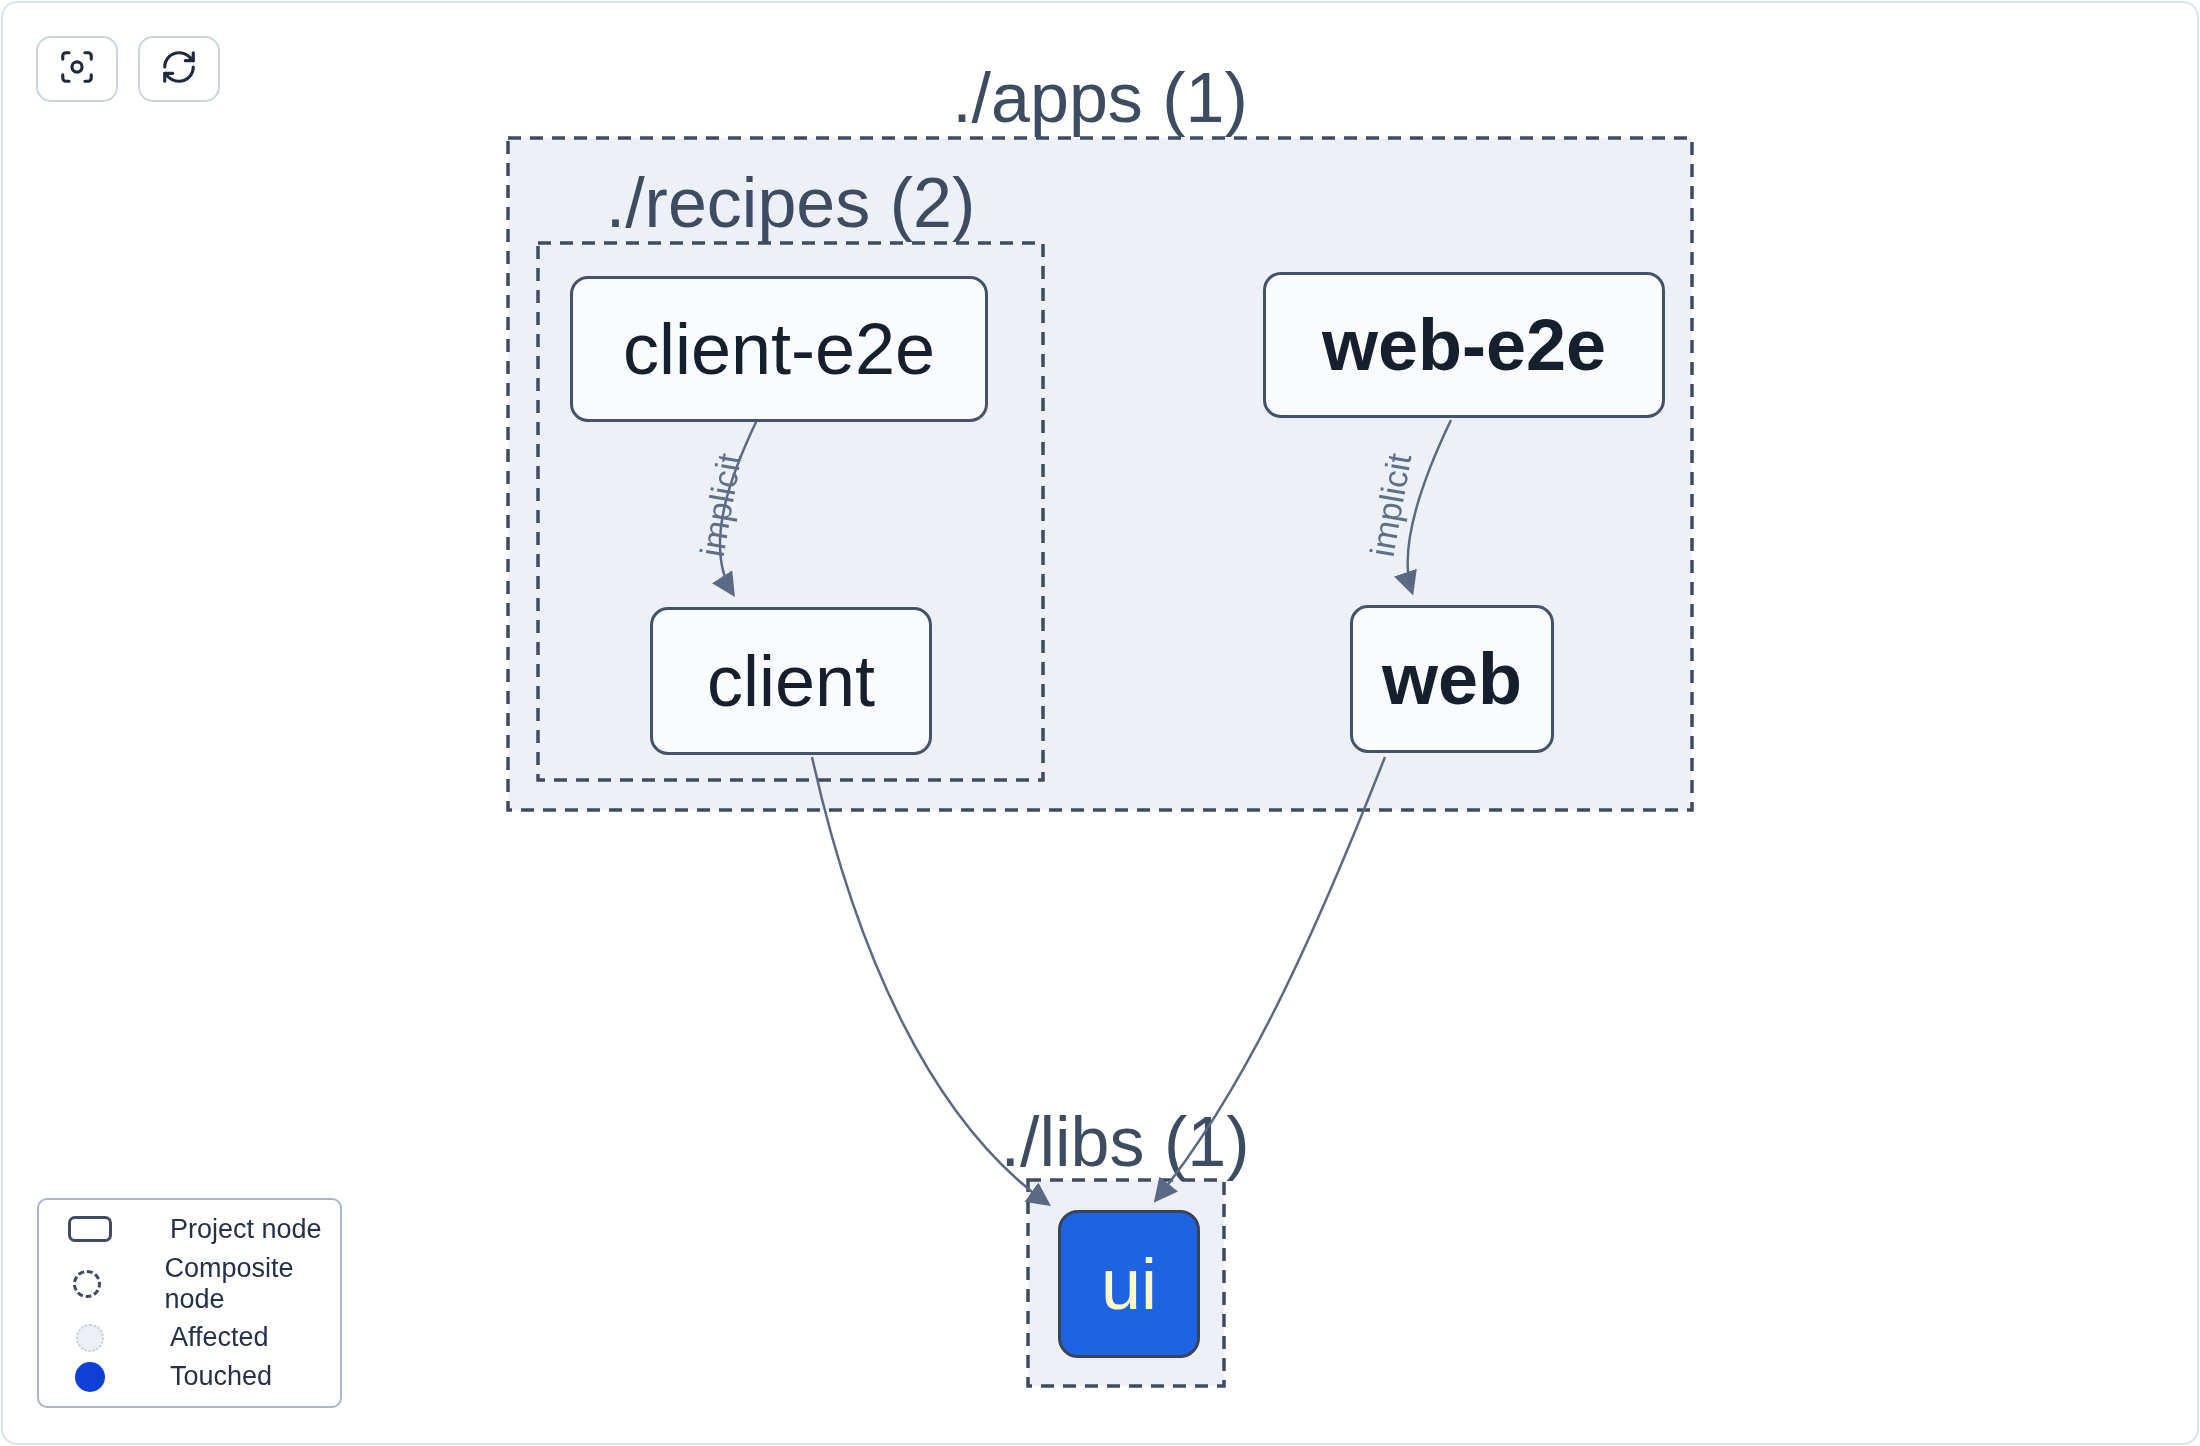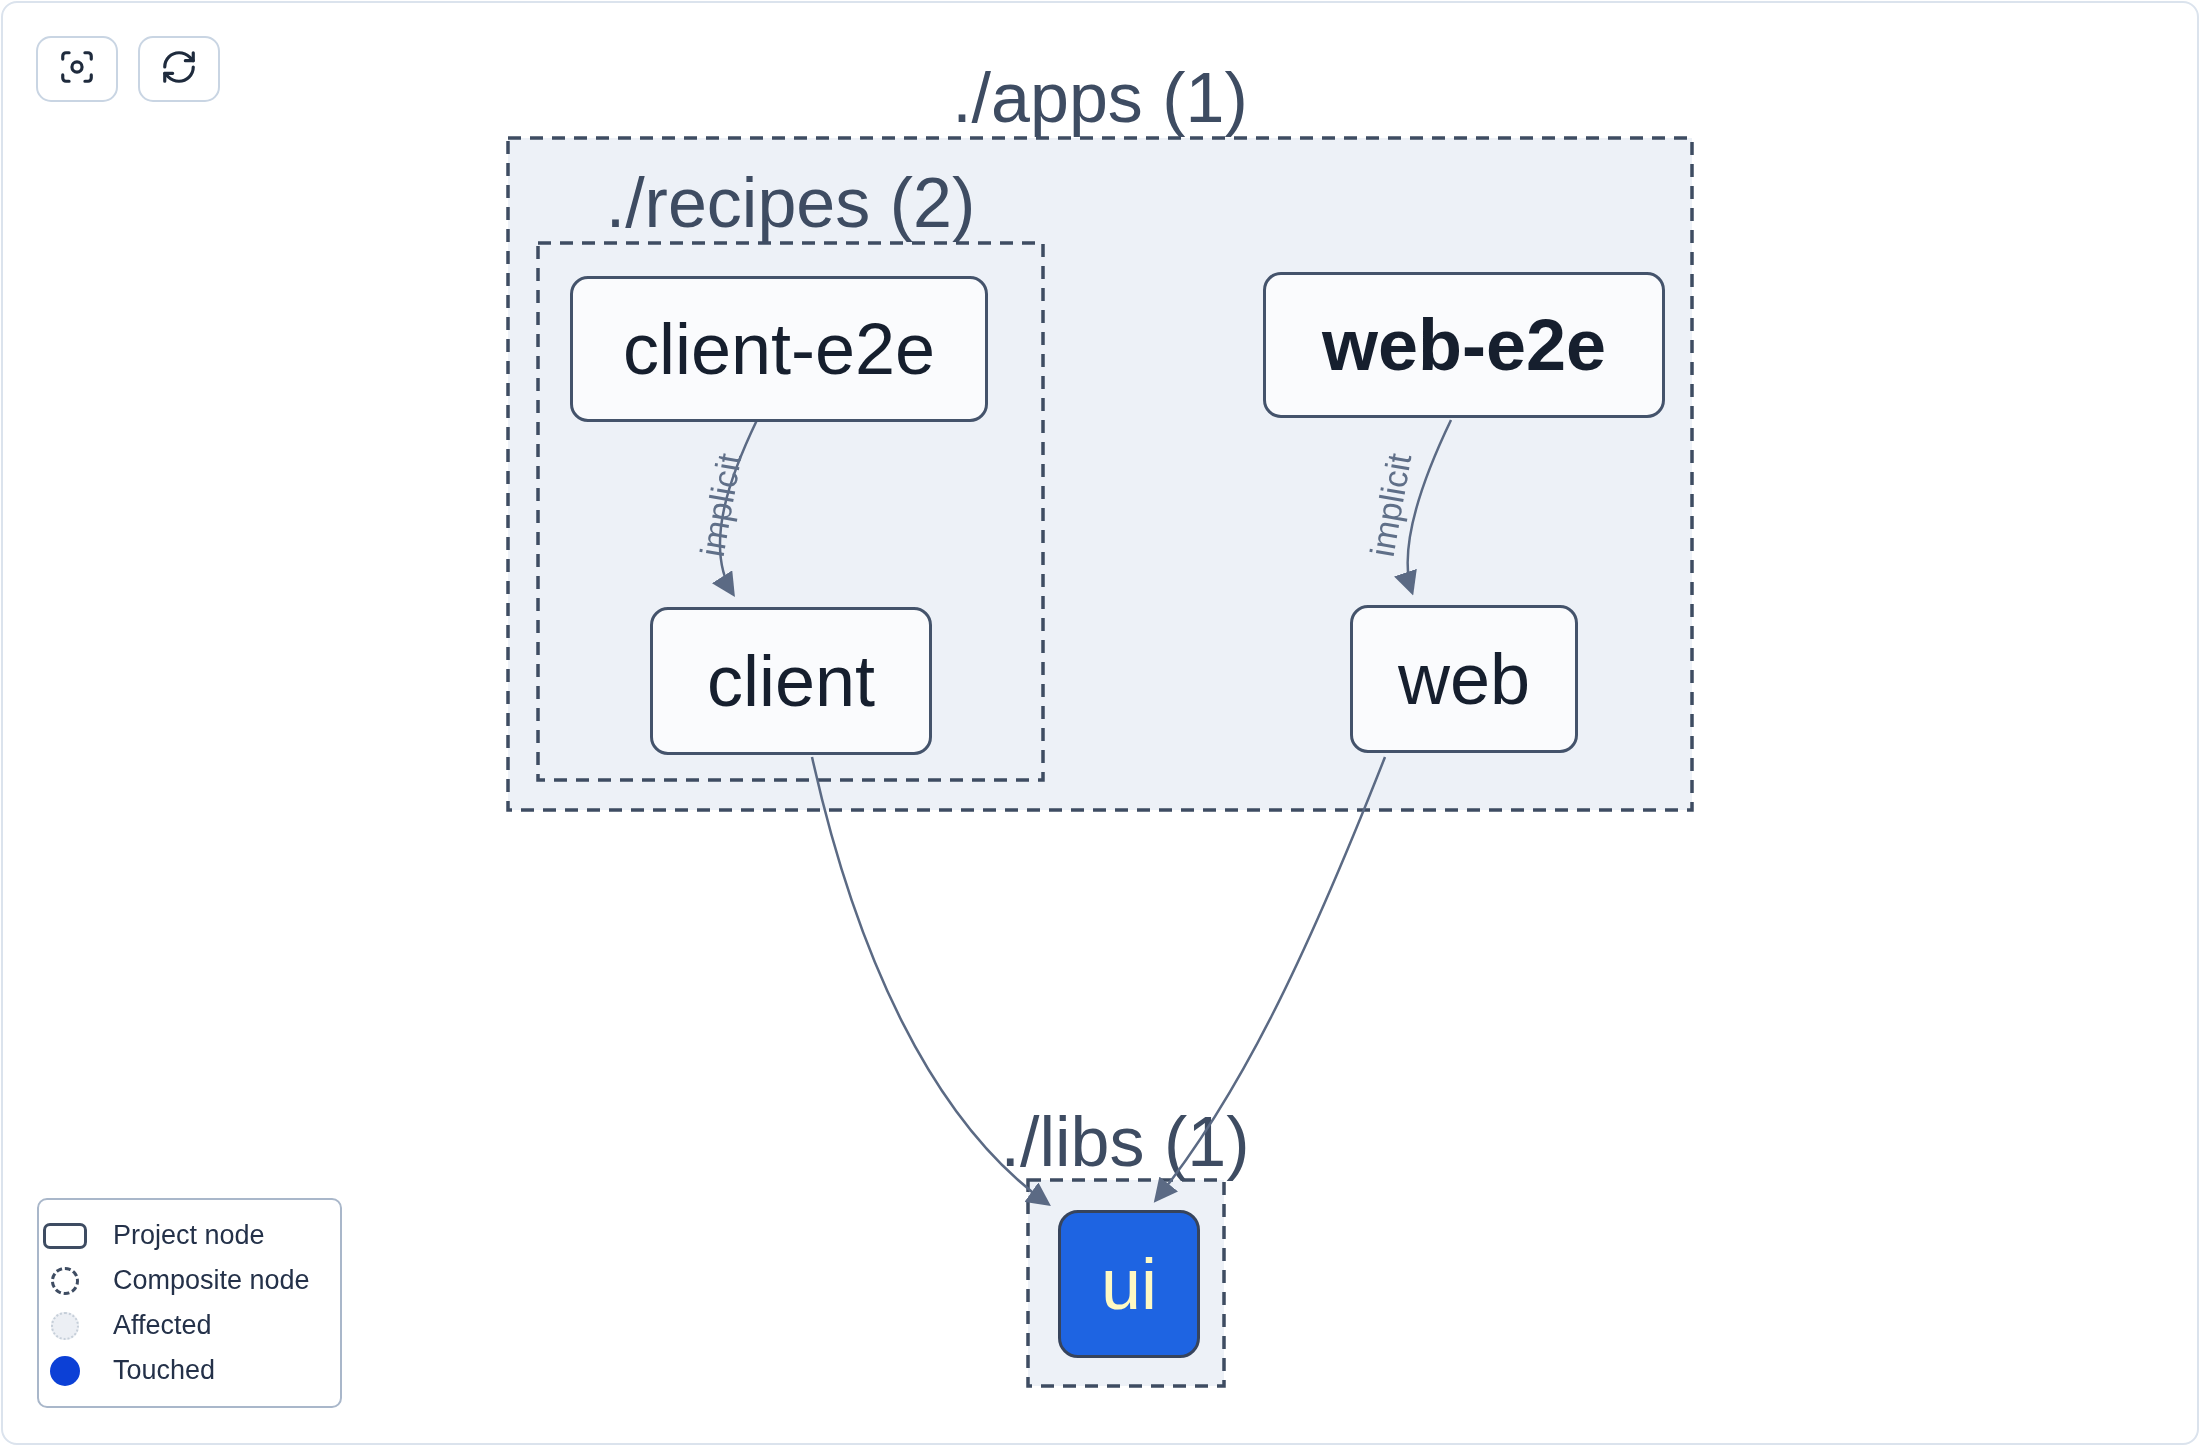--- a/index.html
+++ b/index.html
@@ -36,39 +36,39 @@
   
   .node{
     position:absolute;display:flex;align-items:center;justify-content:center;
     background:#fafbfd;border:3px solid #44536b;border-radius:18px;
     font-size:72px;color:#161f2e;z-index:5;box-sizing:border-box;cursor:pointer;
     white-space:nowrap;
   }
   #node-client-e2e{left:570px;top:276px;width:418px;height:146px;}
   #node-web-e2e{left:1263px;top:272px;width:402px;height:146px;font-weight:bold;}
   #node-client{left:650px;top:607px;width:282px;height:148px;}
-  #node-web{left:1350px;top:605px;width:228px;height:148px;}
+  #node-web{left:1350px;top:605px;width:204px;height:148px;font-weight:bold;}
   #node-ui{
     left:1058px;top:1210px;width:142px;height:148px;border-radius:20px;
     background:#1e64e2;color:#fef9c3;border-color:#37445c;
   }
   
   .edge-label{
     position:absolute;font-size:34px;color:#5f6f88;z-index:6;white-space:nowrap;
     transform:translate(-50%,-50%) rotate(-80deg);
   }
   #edge-label-1{left:721px;top:505px;}
   #edge-label-2{left:1391px;top:505px;}
   
   .legend{
     position:absolute;left:37px;top:1198px;width:305px;height:210px;background:#fff;
     border:2px solid #a9b7ca;border-radius:10px;z-index:30;box-sizing:border-box;
     display:flex;flex-direction:column;justify-content:space-evenly;padding:6px 0;
   }
-  .legend-row{display:flex;align-items:center;}
+  .legend-row{display:flex;align-items:center;padding-left:25px;gap:32px;}
   .legend-shape{width:52px;display:flex;justify-content:center;margin-right:22px;}
   .legend-label{font-size:27px;color:#243149;}
   .shape-project{width:44px;height:26px;border:3px solid #3e4c62;border-radius:7px;background:#fff;box-sizing:border-box;}
   .shape-composite{width:28px;height:28px;border:3px dashed #3e4c62;border-radius:50%;box-sizing:border-box;}
   .shape-affected{width:28px;height:28px;border:2px dotted #c6cfd9;border-radius:50%;background:#eceff4;box-sizing:border-box;}
   .shape-touched{width:30px;height:30px;border-radius:50%;background:#0c40d6;}
 </style>
 </head>
 <body>
 

